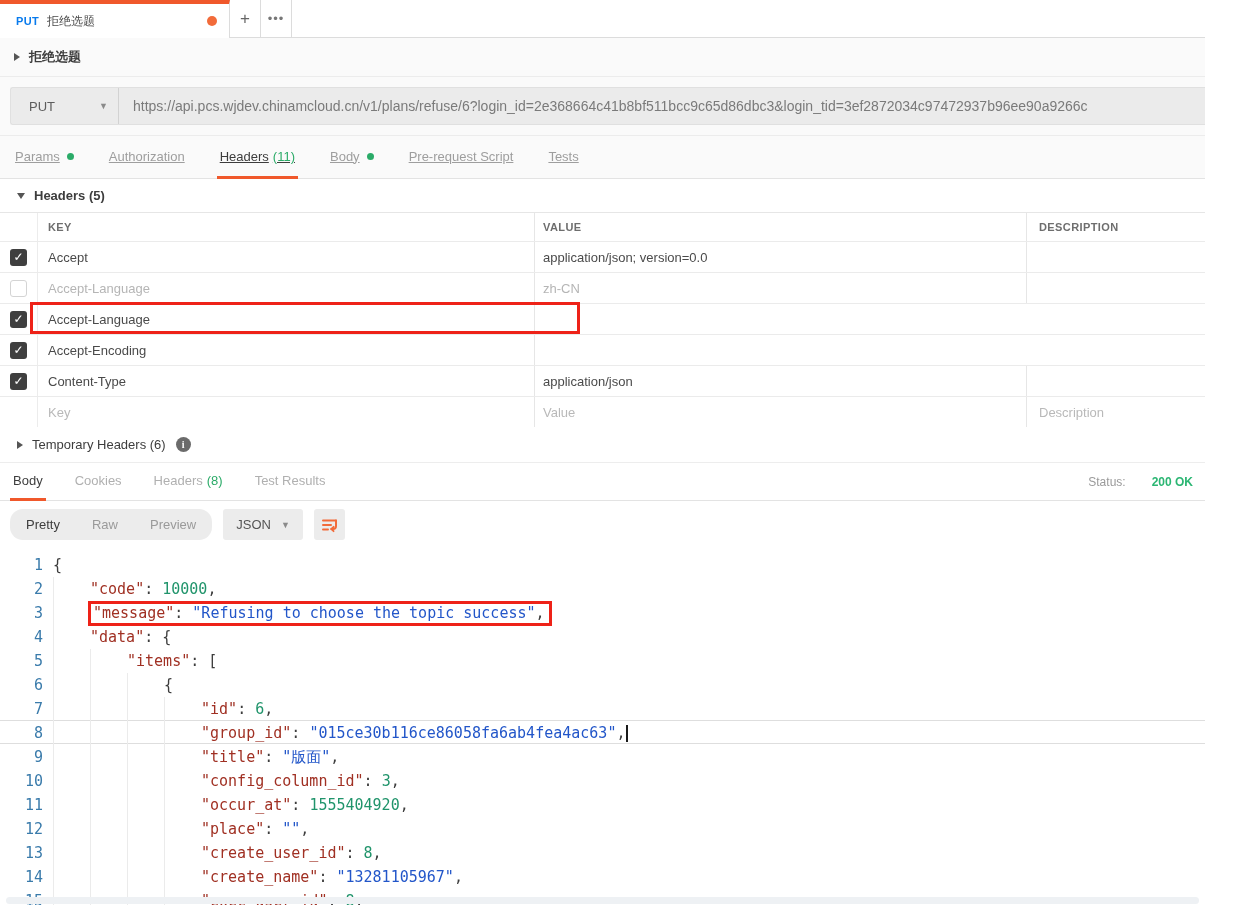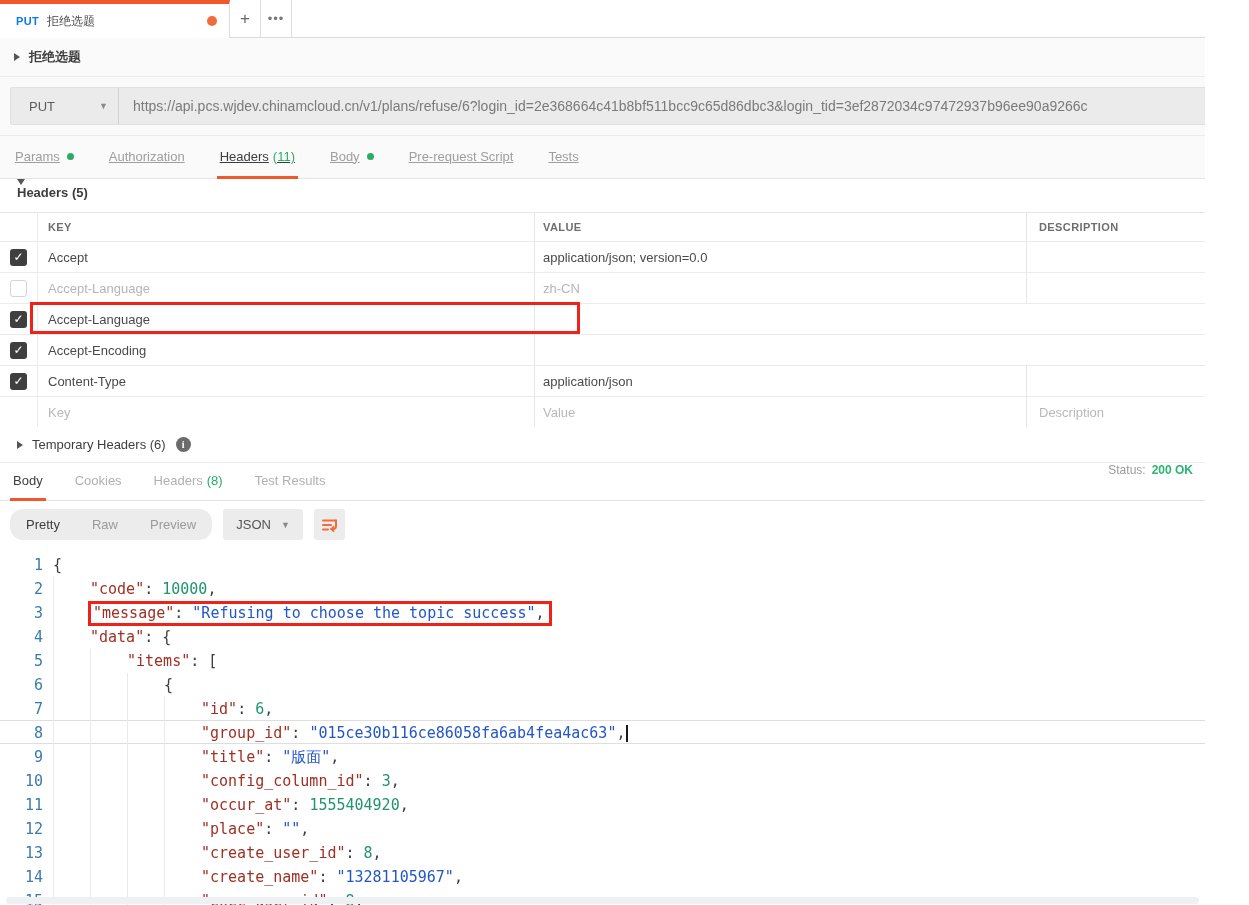--- a/index.html
+++ b/index.html
@@ -43,21 +43,21 @@
   
   .reqtabs { height:43px; background:#fafafa; border-bottom:1px solid #e3e3e3;
              display:flex; align-items:stretch; padding-left:12px; }
   .rtab { display:flex; align-items:center; padding:0 3px; margin-right:29px; font-size:13px;
           color:#9e9e9e; cursor:pointer; border-bottom:3px solid transparent; margin-bottom:-1px;text-decoration:underline; }
   .rtab.active { color:#3d3d3d; border-bottom-color:#f0582b; }
   .rtab .count { color:#2bab68; margin-left:4px; }
   .rtab .dot { width:7px; height:7px; border-radius:50%; background:#2bab68; margin-left:7px; }
 
   
-  .hdrsec { height:33px; display:flex; padding-left:17px; background:#fff;flex-direction:column; }
+  .hdrsec { height:33px; display:flex; align-items:center; padding-left:17px; background:#fff; }
   .hdrsec-title { font-size:13px; font-weight:bold; color:#3d3d3d; }
 
   
   .kvtable { position:relative; background:#fff; }
   .kvrow { display:flex; height:31px; border-top:1px solid #ebebeb; align-items:center; font-size:13px; }
   .kvrow.header { height:29px; border-top:1px solid #e6e6e6; }
   .kvrow:last-child { border-bottom:1px solid #e6e6e6; }
   .cell-cb { width:38px; align-self:stretch; display:flex; align-items:center; justify-content:center;
              border-right:1px solid #ececec; }
   .cell-key { width:497px; align-self:stretch; display:flex; align-items:center; padding-left:10px;
@@ -81,21 +81,21 @@
   .info-icon { width:15px; height:15px; border-radius:50%; background:#6b6b6b; color:#fff;
                font-size:10px; font-weight:bold; text-align:center; line-height:15px;
                font-family:"Liberation Serif", serif; }
 
   
   .resptabs { height:38px; border-bottom:1px solid #e3e3e3; display:flex; align-items:stretch; padding-left:10px; }
   .resp-tab { display:flex; align-items:center; padding:0 3px; margin-right:26px; font-size:13px;
               color:#b0b0b0; cursor:pointer; border-bottom:3px solid transparent; margin-bottom:-1px; }
   .resp-tab.active { color:#3d3d3d; border-bottom-color:#f0582b; }
   .resp-tab .count { color:#2bab68; margin-left:4px; }
-  .status { margin-left:auto; margin-right:12px; display:flex; align-items:flex-start; font-size:12px; }
+  .status { margin-left:auto; margin-right:12px; display:flex; align-items:center; font-size:12px;gap:20px; }
   .status-label { color:#9a9a9a; margin-right:6px; }
   .status-value { color:#2bb673; font-weight:bold; }
 
   
   .rtoolbar { height:47px; display:flex; align-items:center; padding-left:10px; }
   .segmented { display:inline-flex; background:#ececec; border-radius:13px; overflow:hidden; }
   .seg { padding:8px 16px; font-size:13px; color:#9a9a9a; cursor:pointer; }
   .seg.active { color:#3d3d3d; }
   .fmt-select { display:inline-flex; align-items:center; background:#ececec; border-radius:3px;
                 padding:8px 13px; margin-left:11px; cursor:pointer; font-size:13px; color:#555; }

